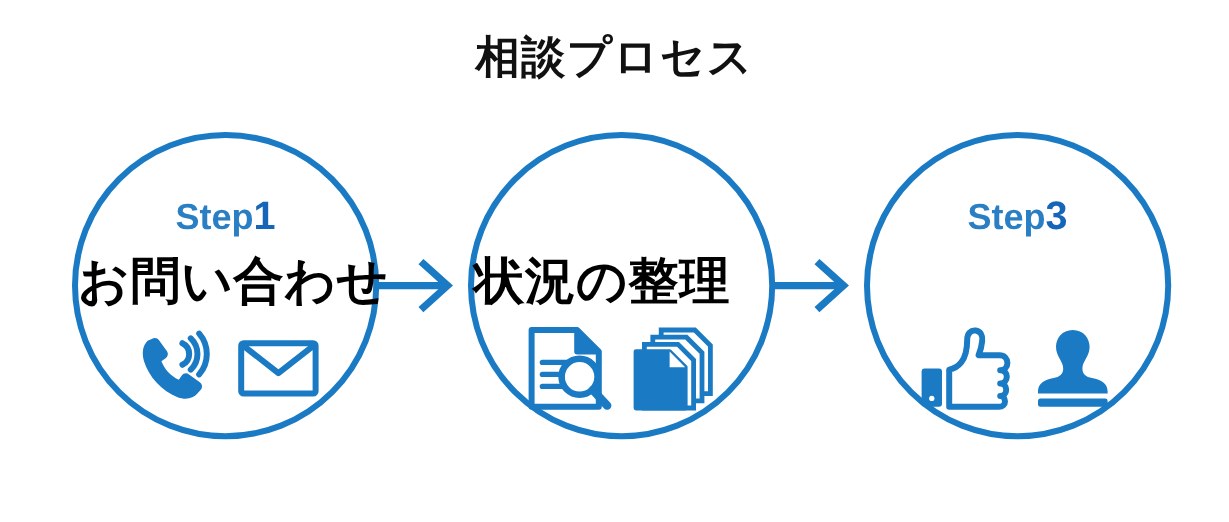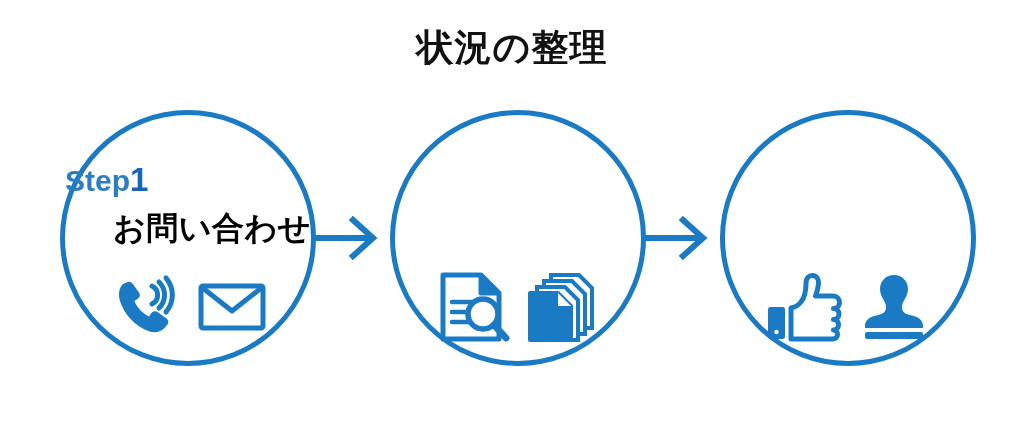--- a/index.html
+++ b/index.html
@@ -44,39 +44,39 @@
   }
   #step-1 { left: 60px; }
   #step-2 { left: 390px; }
   #step-3 { left: 720px; }
 
   .step-label {
     position: absolute;
     left: 0;
     top: 48px;
     width: 100%;
-    text-align: left;
+    text-align: center;
     font-size: 30px;
     font-weight: 700;
     color: #2a7fc4;
     line-height: 1;
     white-space: nowrap;
   }
   .step-label .num {
     color: #1565b8;
     font-size: 33px;
     font-weight: 700;
   }
   .step-title {
     position: absolute;
     left: 0;
     top: 95px;
     width: 100%;
-    text-align: right;
-    font-size: 32px;
+    text-align: left;
+    font-size: 42px;
     font-weight: 700;
     color: #000000;
     line-height: 1.15;
     letter-spacing: 0.5px;
     white-space: nowrap;
   }
   .icon-row {
     position: absolute;
     left: 0;
     top: 148px;
@@ -97,21 +97,21 @@
     height: 48px;
   }
   #arrow-1 { left: 313px; }
   #arrow-2 { left: 643px; }
 </style>
 </head>
 <body>
 
 <div id="canvas">
 
-  <div id="title">状況の整理</div>
+  <div id="title">相談プロセス</div>
 
   <div class="step" id="step-1">
     <div class="step-label">
       <span>Step</span><span class="num">1</span>
     </div>
     <div class="step-title">お問い合わせ</div>
     <div class="icon-row">
 
       <span>
         <svg width="74" height="70" viewBox="0 0 74 70">
@@ -132,20 +132,21 @@
   </div>
 
   <div class="arrow" id="arrow-1">
     <svg width="66" height="48" viewBox="0 0 66 48">
       <line x1="0" y1="24" x2="56" y2="24" stroke="#1b7ac4" stroke-width="6"></line>
       <polyline points="40,6 60,24 40,42" fill="none" stroke="#1b7ac4" stroke-width="6" stroke-linecap="square" stroke-linejoin="miter"></polyline>
     </svg>
   </div>
 
   <div class="step" id="step-2">
+    <div class="step-title">状況の整理</div>
     <div class="icon-row">
 
       <span>
         <svg width="74" height="74" viewBox="0 0 74 74">
           <path d="M6 5 H44 L62 23 V69 H6 Z" fill="none" stroke="#1b7ac4" stroke-width="5" stroke-linejoin="round"></path>
           <path d="M44 5 V23 H62" fill="#1b7ac4" stroke="#1b7ac4" stroke-width="5" stroke-linejoin="round"></path>
           <line x1="15" y1="32" x2="42" y2="32" stroke="#1b7ac4" stroke-width="4.5" stroke-linecap="round"></line>
           <line x1="15" y1="42" x2="38" y2="42" stroke="#1b7ac4" stroke-width="4.5" stroke-linecap="round"></line>
           <line x1="15" y1="52" x2="33" y2="52" stroke="#1b7ac4" stroke-width="4.5" stroke-linecap="round"></line>
           <circle cx="46" cy="44" r="15" fill="#ffffff" stroke="#1b7ac4" stroke-width="5.5"></circle>
@@ -166,20 +167,23 @@
   </div>
 
   <div class="arrow" id="arrow-2">
     <svg width="66" height="48" viewBox="0 0 66 48">
       <line x1="0" y1="24" x2="56" y2="24" stroke="#1b7ac4" stroke-width="6"></line>
       <polyline points="40,6 60,24 40,42" fill="none" stroke="#1b7ac4" stroke-width="6" stroke-linecap="square" stroke-linejoin="miter"></polyline>
     </svg>
   </div>
 
   <div class="step" id="step-3">
+    <div class="step-label">
+      <span>Step</span><span class="num">3</span>
+    </div>
     <div class="icon-row">
 
       <span>
         <svg width="78" height="70" viewBox="0 0 78 70">
           <rect x="3" y="35" width="17" height="32" rx="2.5" fill="#1b7ac4"></rect>
           <circle cx="11.5" cy="60" r="2.2" fill="#ffffff"></circle>
           <path d="M26 67 V36 C26 36 32 35 36 30 C40.5 24.5 41 17 41 11 C41 6 44 3 48 3.5 C52 4 54 7.5 53.5 12 C53 17.5 50.5 24 50.5 24 H68 C72 24 74.5 27 74.5 30.5 C74.5 34 72 36.5 68.5 36.5 C72 36.5 74 39 74 42 C74 45 72 47.5 68.5 47.5 C71.5 47.5 73.5 49.8 73.5 52.8 C73.5 55.8 71.5 58 68.5 58 C71 58 72.5 60 72.5 62.5 C72.5 65.3 70.5 67 67.5 67 Z" fill="#ffffff" stroke="#1b7ac4" stroke-width="5" stroke-linejoin="round"></path>
         </svg>
       </span>
 

